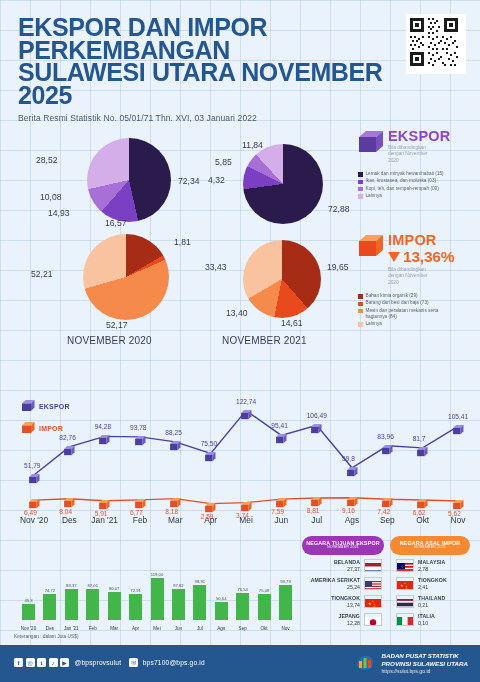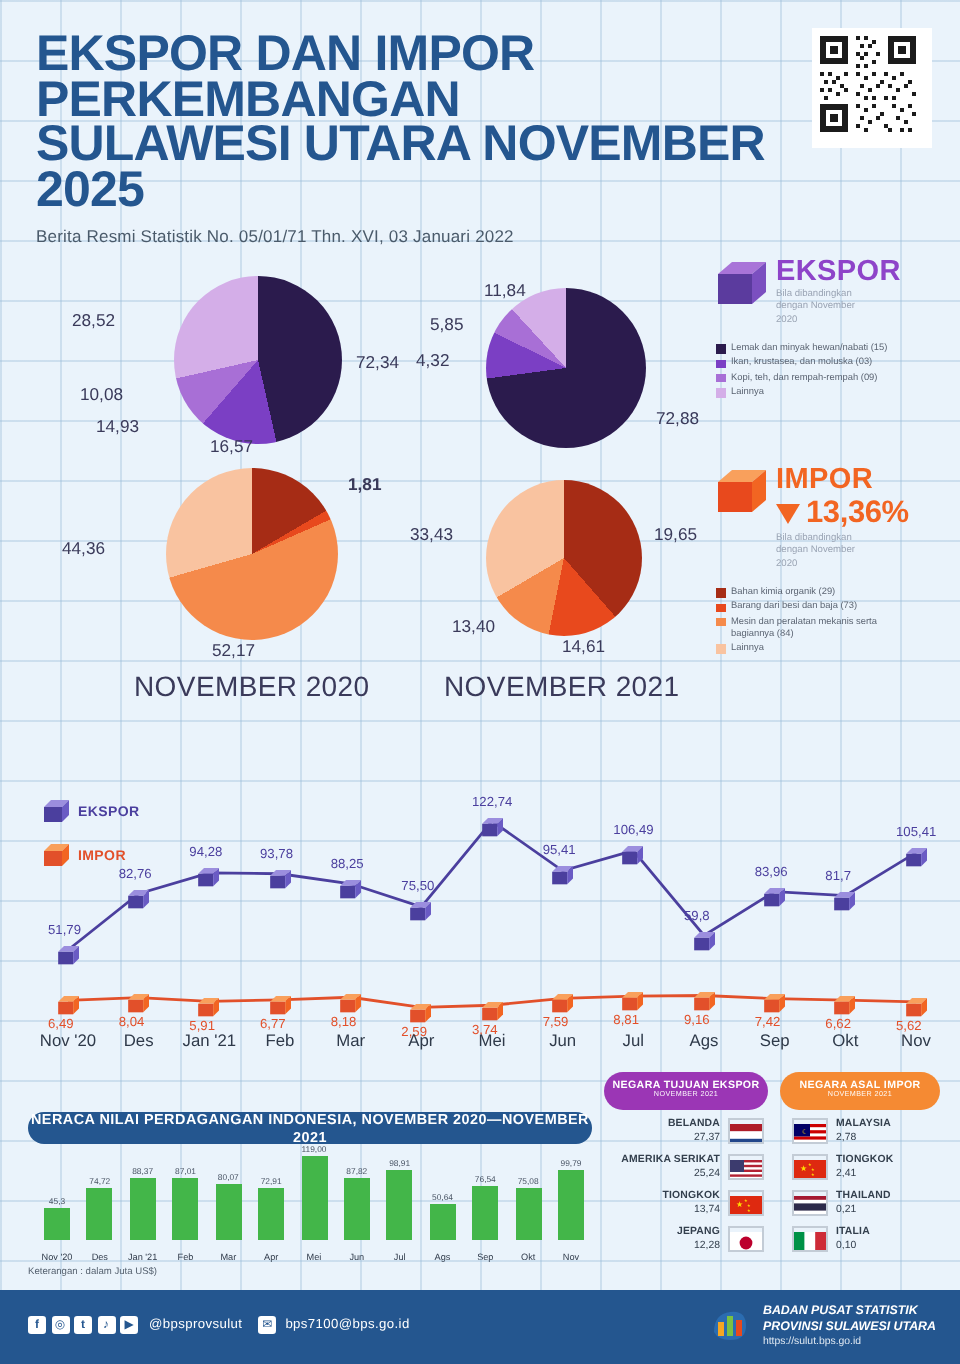--- a/index.html
+++ b/index.html
@@ -46,21 +46,21 @@
   }
   .pill-tujuan{position:absolute;left:302px;top:536px;width:82px;height:19px;background:#9b36b5;}
   .pill-asal{position:absolute;left:390px;top:536px;width:80px;height:19px;background:#f58a33;}
   .pill-small .t1{font-size:5.3px;font-weight:bold;letter-spacing:.2px;}
   .pill-small .t2{font-size:3.6px;letter-spacing:.2px;opacity:.95;}
 
   
   .pies{position:absolute;left:0;top:130px;width:352px;height:220px;}
   .pie{position:absolute;border-radius:50%;}
   .pielabel{position:absolute;color:#3a3a5a;font-size:8.6px;white-space:nowrap;}
-  .monthlabel{position:absolute;color:#3a3a5a;font-size:14px;letter-spacing:.2px;}
+  .monthlabel{position:absolute;color:#3a3a5a;font-size:10px;letter-spacing:.2px;}
 
   
   .stat{position:absolute;}
   .statrow{display:flex;align-items:flex-start;}
   .box3d{width:26px;height:24px;position:relative;flex:none;margin-right:4px;margin-top:2px;}
   .stat-name{font-size:14.5px;font-weight:bold;letter-spacing:.2px;}
   .stat-pct{font-size:15.5px;font-weight:bold;display:flex;align-items:center;letter-spacing:-.2px;}
   .tri{width:0;height:0;margin-right:3px;}
   .tri.up{border-left:6.5px solid transparent;border-right:6.5px solid transparent;}
   .tri.down{border-left:6.5px solid transparent;border-right:6.5px solid transparent;}
@@ -212,23 +212,23 @@
     <div class="pie" style="left:243px;top:14px;width:80px;height:80px;
          background:conic-gradient(#2b1b4d 0 262.4deg,#7b3fc4 262.4deg,#7b3fc4 296.3deg,#a86fd6 296.3deg,#a86fd6 317.4deg,#d4aee8 317.4deg 360deg);"></div>
     <div class="pielabel" style="left:328px;top:74px;">72,88</div>
     <div class="pielabel" style="left:208px;top:45px;">4,32</div>
     <div class="pielabel" style="left:215px;top:27px;">5,85</div>
     <div class="pielabel" style="left:242px;top:10px;">11,84</div>
 
     <div class="pie" style="left:83px;top:104px;width:86px;height:86px;
          background:conic-gradient(#a62c15 0 59.7deg,#e8491d 59.7deg,#e8491d 66.2deg,#f58a4b 66.2deg,#f58a4b 254.0deg,#f9c3a0 254.0deg 360deg);"></div>
     <div class="pielabel" style="left:105px;top:88px;">16,57</div>
-    <div class="pielabel" style="left:174px;top:107px;font-weight:bold;">1,81</div>
+    <div class="pielabel" style="left:174px;top:107px;">1,81</div>
     <div class="pielabel" style="left:106px;top:190px;">52,17</div>
-    <div class="pielabel" style="left:31px;top:139px;">44,36</div>
+    <div class="pielabel" style="left:31px;top:139px;">52,21</div>
 
     <div class="pie" style="left:243px;top:110px;width:78px;height:78px;
          background:conic-gradient(#a62c15 0 138.8deg,#e8491d 138.8deg,#e8491d 191.4deg,#f58a4b 191.4deg,#f58a4b 239.6deg,#f9c3a0 239.6deg 360deg);"></div>
     <div class="pielabel" style="left:327px;top:132px;">19,65</div>
     <div class="pielabel" style="left:281px;top:188px;">14,61</div>
     <div class="pielabel" style="left:226px;top:178px;">13,40</div>
     <div class="pielabel" style="left:205px;top:132px;">33,43</div>
 
     <div class="monthlabel" style="left:67px;top:205px;">NOVEMBER 2020</div>
     <div class="monthlabel" style="left:222px;top:205px;">NOVEMBER 2021</div>
@@ -495,21 +495,20 @@
       <div class="maxis-item" style="left: 174.667px; width: 44px;">Apr</div>
       <div class="maxis-item" style="left: 210px; width: 44px;">Mei</div>
       <div class="maxis-item" style="left: 245.333px; width: 44px;">Jun</div>
       <div class="maxis-item" style="left: 280.667px; width: 44px;">Jul</div>
       <div class="maxis-item" style="left: 316px; width: 44px;">Ags</div>
       <div class="maxis-item" style="left: 351.333px; width: 44px;">Sep</div>
       <div class="maxis-item" style="left: 386.667px; width: 44px;">Okt</div>
       <div class="maxis-item" style="left: 422px; width: 44px;">Nov</div>
     </div>
 
-  <div class="pill pill-neraca">NERACA NILAI PERDAGANGAN INDONESIA, NOVEMBER 2020—NOVEMBER 2021</div>
   <div class="barchart" id="bar-chart">
       <div class="bar" style="left: 8px; width: 13px; height: 15.9456px; background: rgb(67, 182, 73);"></div>
       <div class="bval" style="left: 4px; width: 21px; bottom: 28.9456px;">45,3</div>
       <div class="bmonth" style="left: 4px; width: 21px;">Nov '20</div>
       <div class="bar" style="left: 29.4167px; width: 13px; height: 26.3014px; background: rgb(67, 182, 73);"></div>
       <div class="bval" style="left: 25.4167px; width: 21px; bottom: 39.3014px;">74,72</div>
       <div class="bmonth" style="left: 25.4167px; width: 21px;">Des</div>
       <div class="bar" style="left: 50.8333px; width: 13px; height: 31.1062px; background: rgb(67, 182, 73);"></div>
       <div class="bval" style="left: 46.8333px; width: 21px; bottom: 44.1062px;">88,37</div>
       <div class="bmonth" style="left: 46.8333px; width: 21px;">Jan '21</div>

